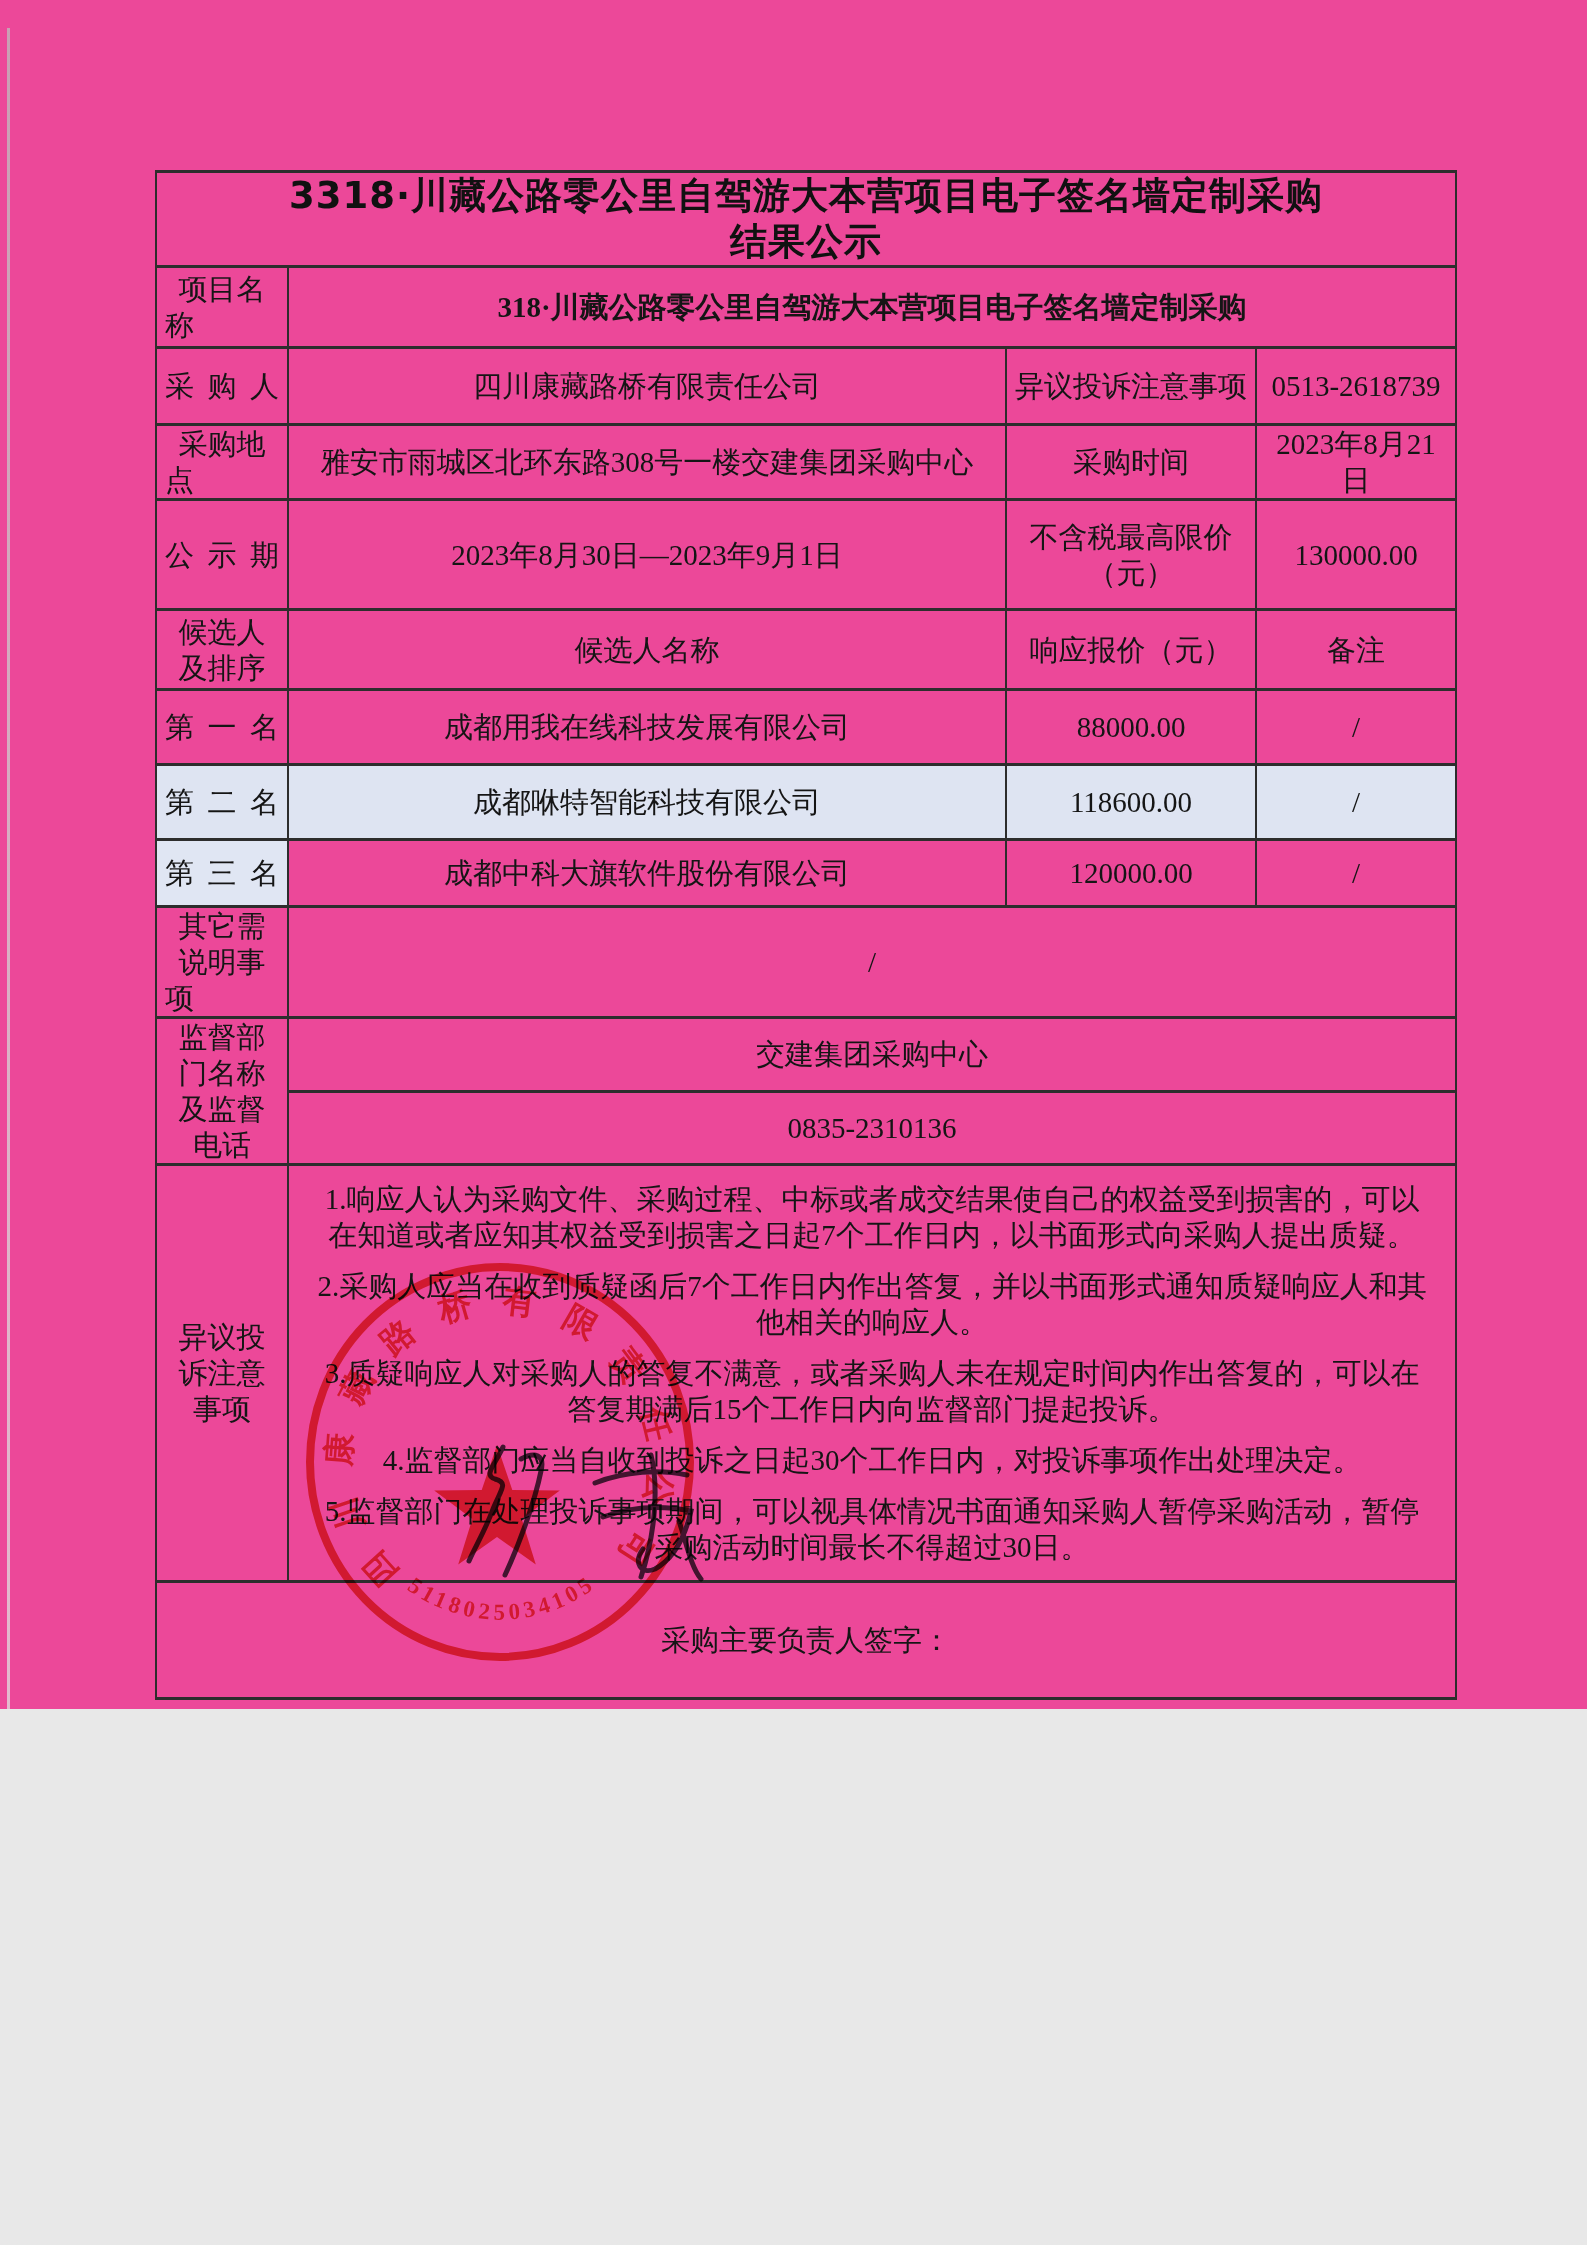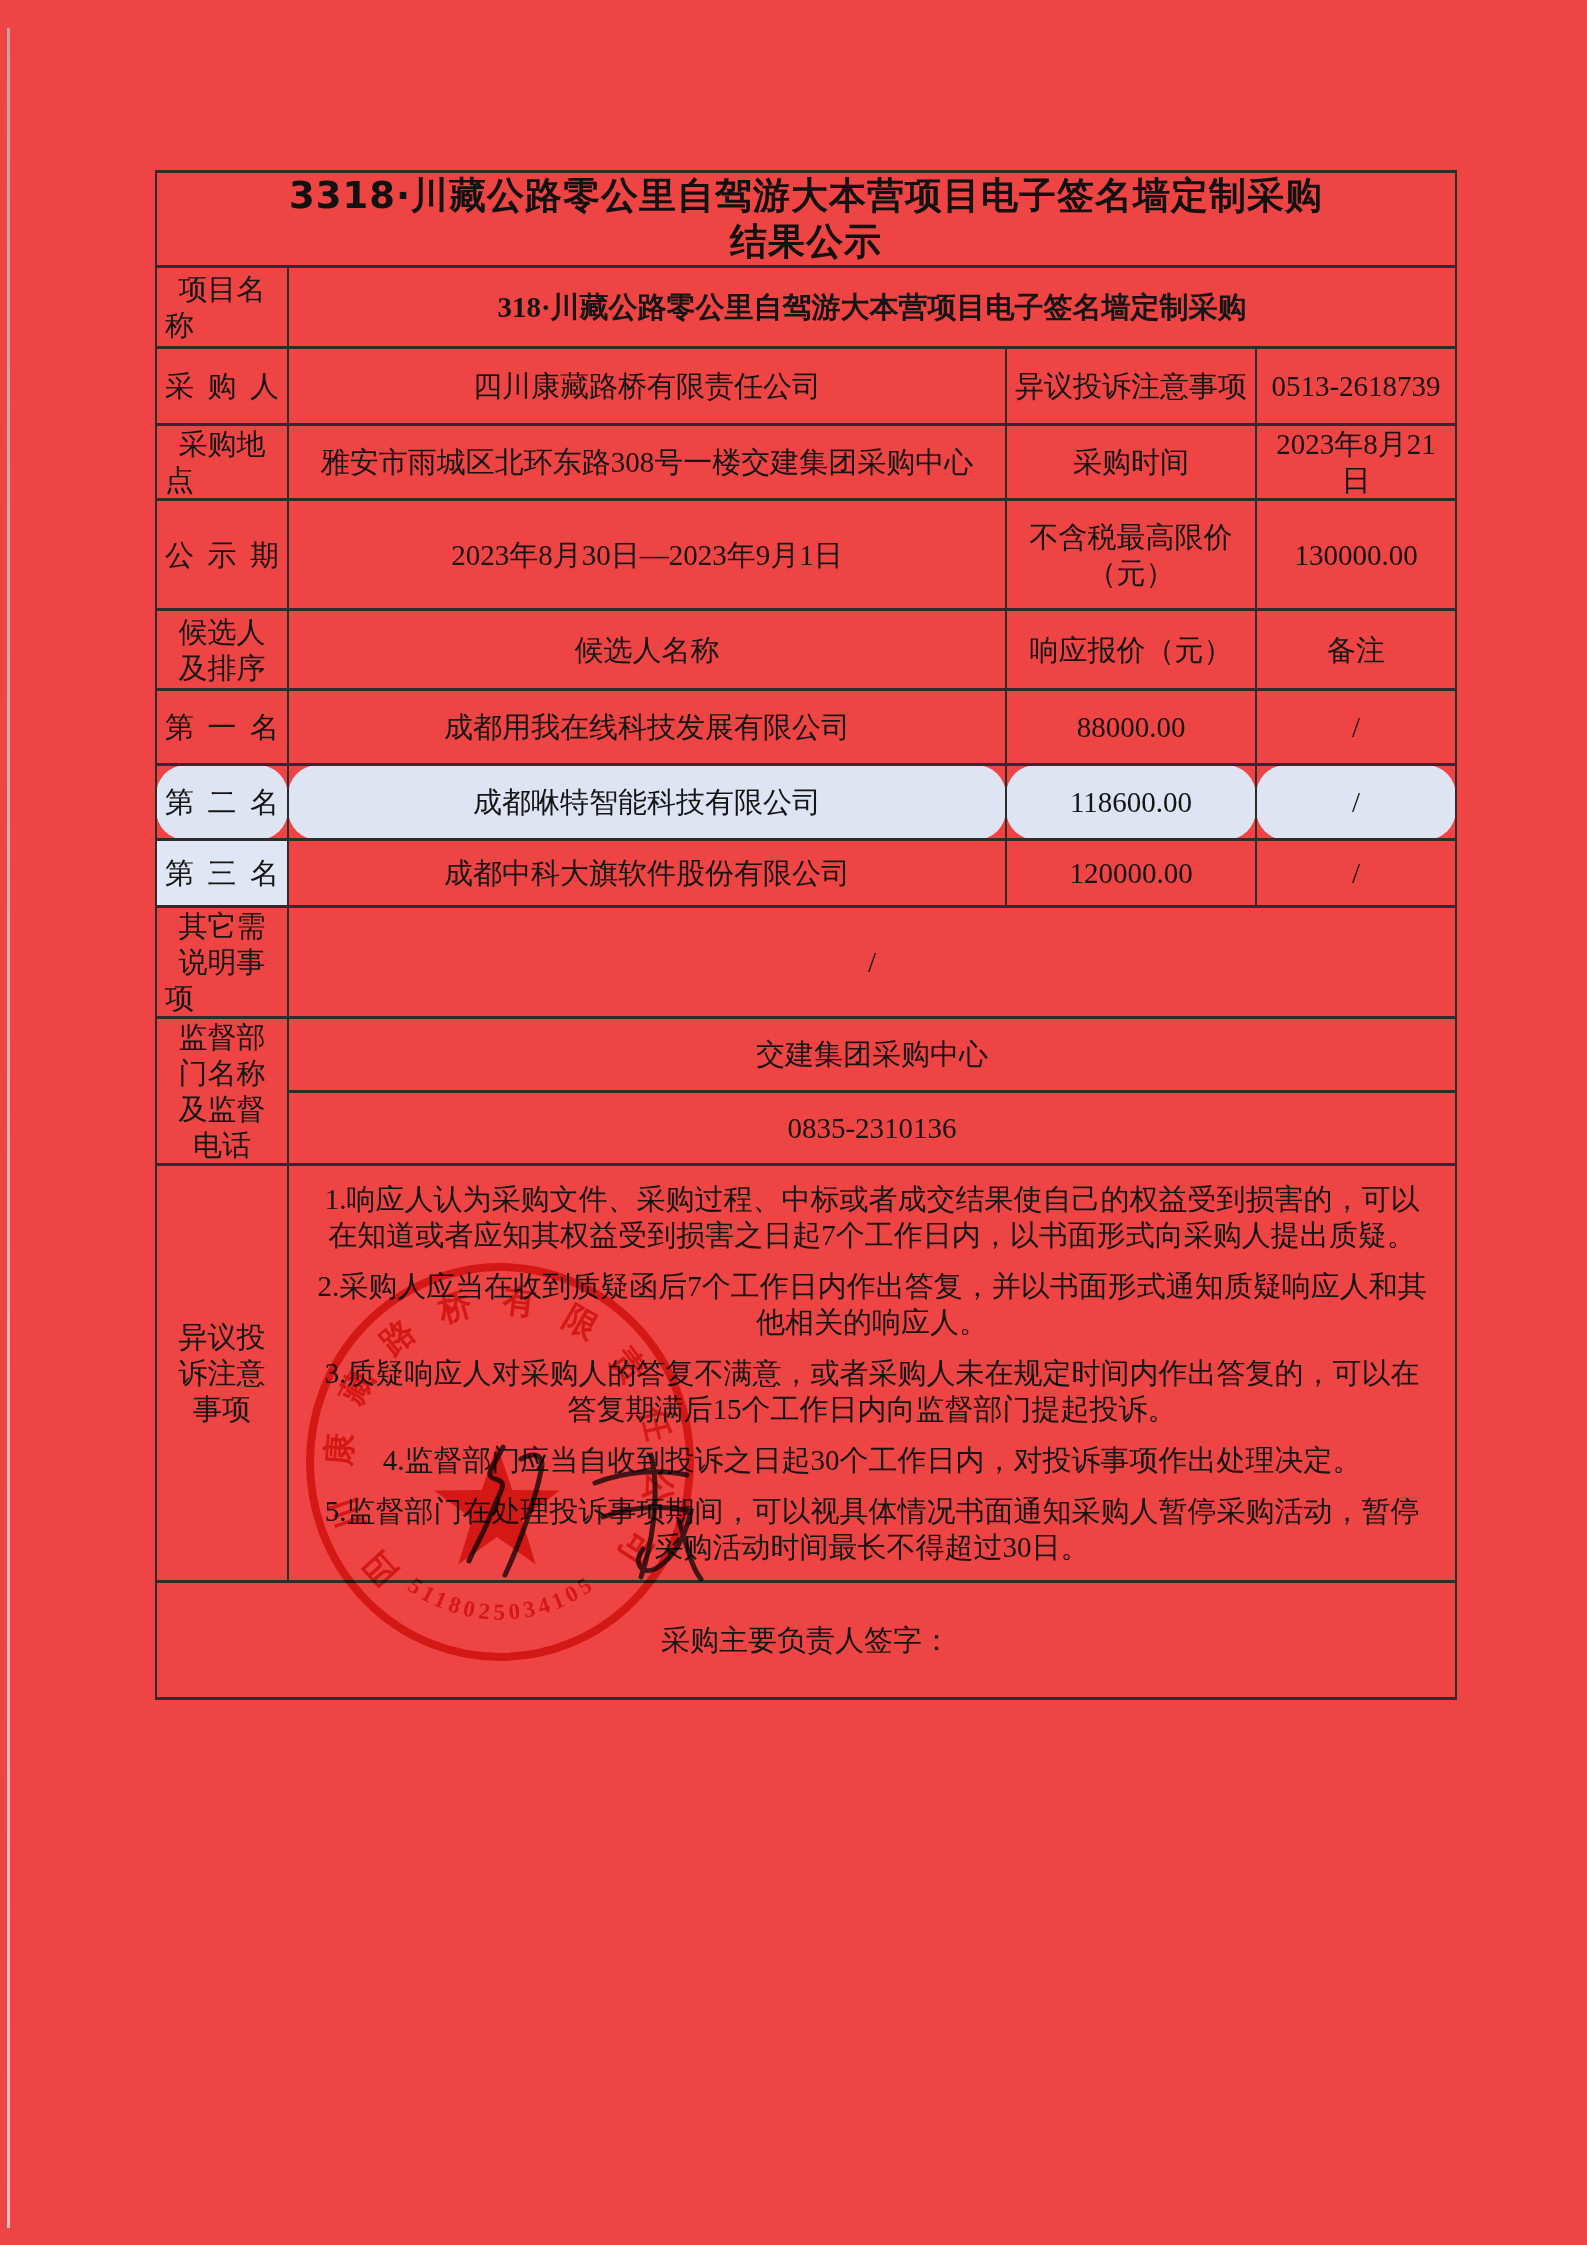--- a/index.html
+++ b/index.html
@@ -1,18 +1,18 @@
 <!DOCTYPE html>
 <html><head>
 <meta charset="utf-8">
 <style>
   html,body{margin:0;padding:0;background:#e8e8e8;}
   .page{
-    position:relative;width:1587px;height:2245px;margin:0 auto;
-    background:#ef4444;overflow:hidden;
+    position:relative;width:1587px;height:1709px;margin:0 auto;
+    background:#ec4899;overflow:hidden;
     font-family:"Liberation Serif","DejaVu Serif",serif;color:#161616;
   }
   .scan-line{position:absolute;left:7px;top:28px;width:3px;height:2200px;
     background:linear-gradient(#bdbdbd,#dcdcdc 60%,#e6e6e6);opacity:.75;}
   table.doc{
     position:absolute;left:155px;top:170px;width:1300px;
     border-collapse:collapse;table-layout:fixed;
   }
   table.doc td{
     border:2px solid #2d2d2d;border-top-width:3px;border-bottom-width:3px;
@@ -27,21 +27,21 @@
   .title-cell{padding:4px 10px;}
   .title-cell div{
     font-family:"DejaVu Sans","Liberation Sans",sans-serif;
     font-weight:700;font-size:37px;line-height:46px;letter-spacing:1px;color:#111;
   }
   .lbl{padding:0 7px;line-height:33px;}
   .stretch{text-align:justify;text-align-last:justify;-moz-text-align-last:justify;}
   .jl{text-align:justify;text-align-last:left;-moz-text-align-last:left;}
   .c3{padding:0 35px;line-height:35px;}
   .pname{font-weight:600;}
-  tr.blue td{background:#dee4f2;border-radius:30px;}
+  tr.blue td{background:#dee4f2;}
   .blueCell{background:#e0e6f3;}
   .obj-cell{text-align:left;padding:8px 15px;line-height:40px;}
   .obj-cell p{margin:15px;}
   .sig-cell{text-align:left;padding:0 0 0 12px;font-size:30px;}
   .overlay{position:absolute;mix-blend-mode:multiply;pointer-events:none;}
 </style>
 </head>
 <body>
 
 <div class="page">

